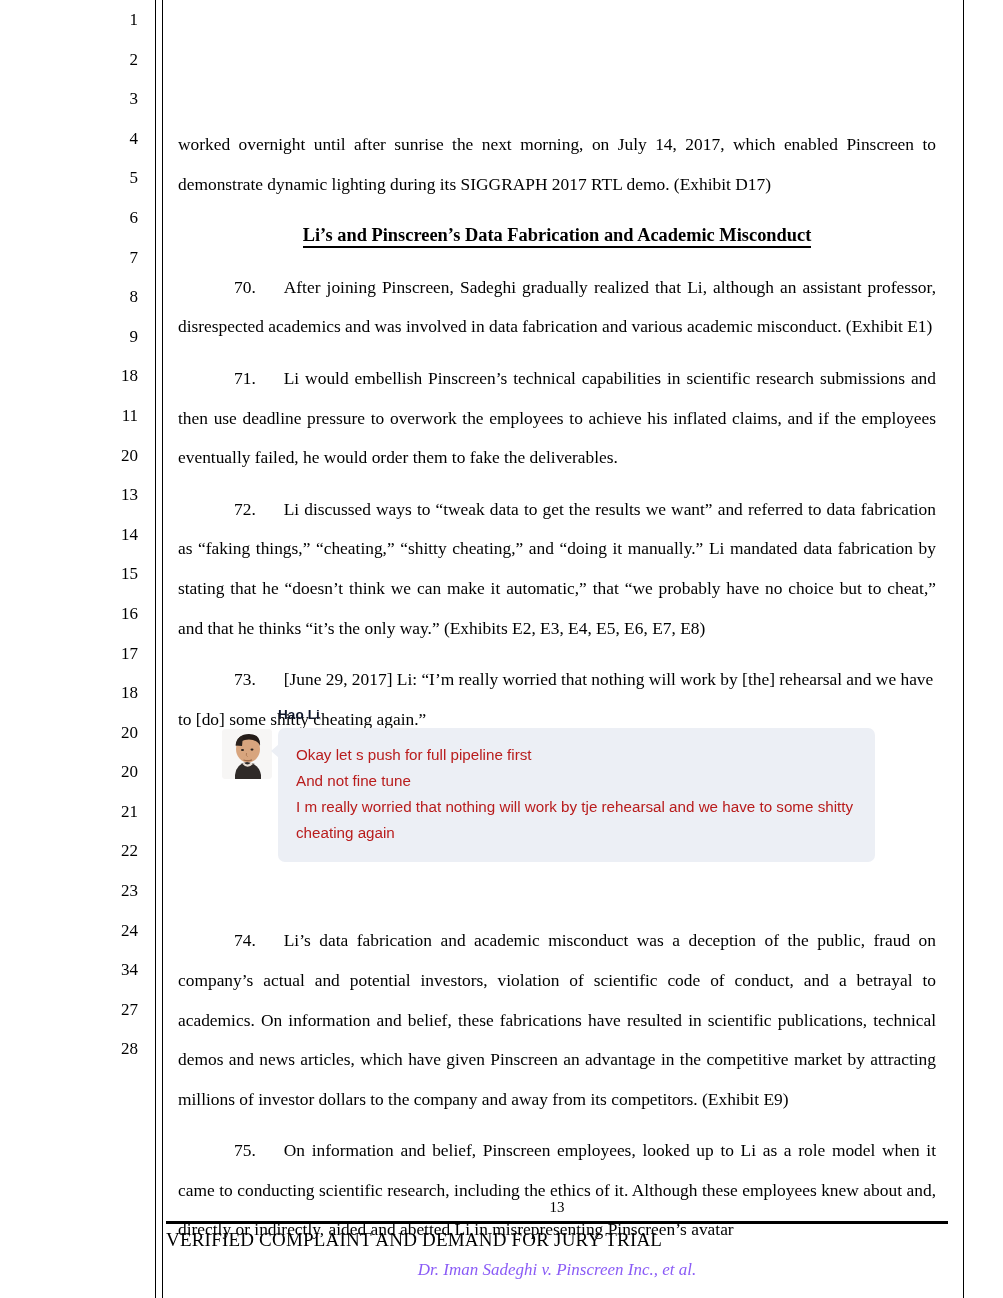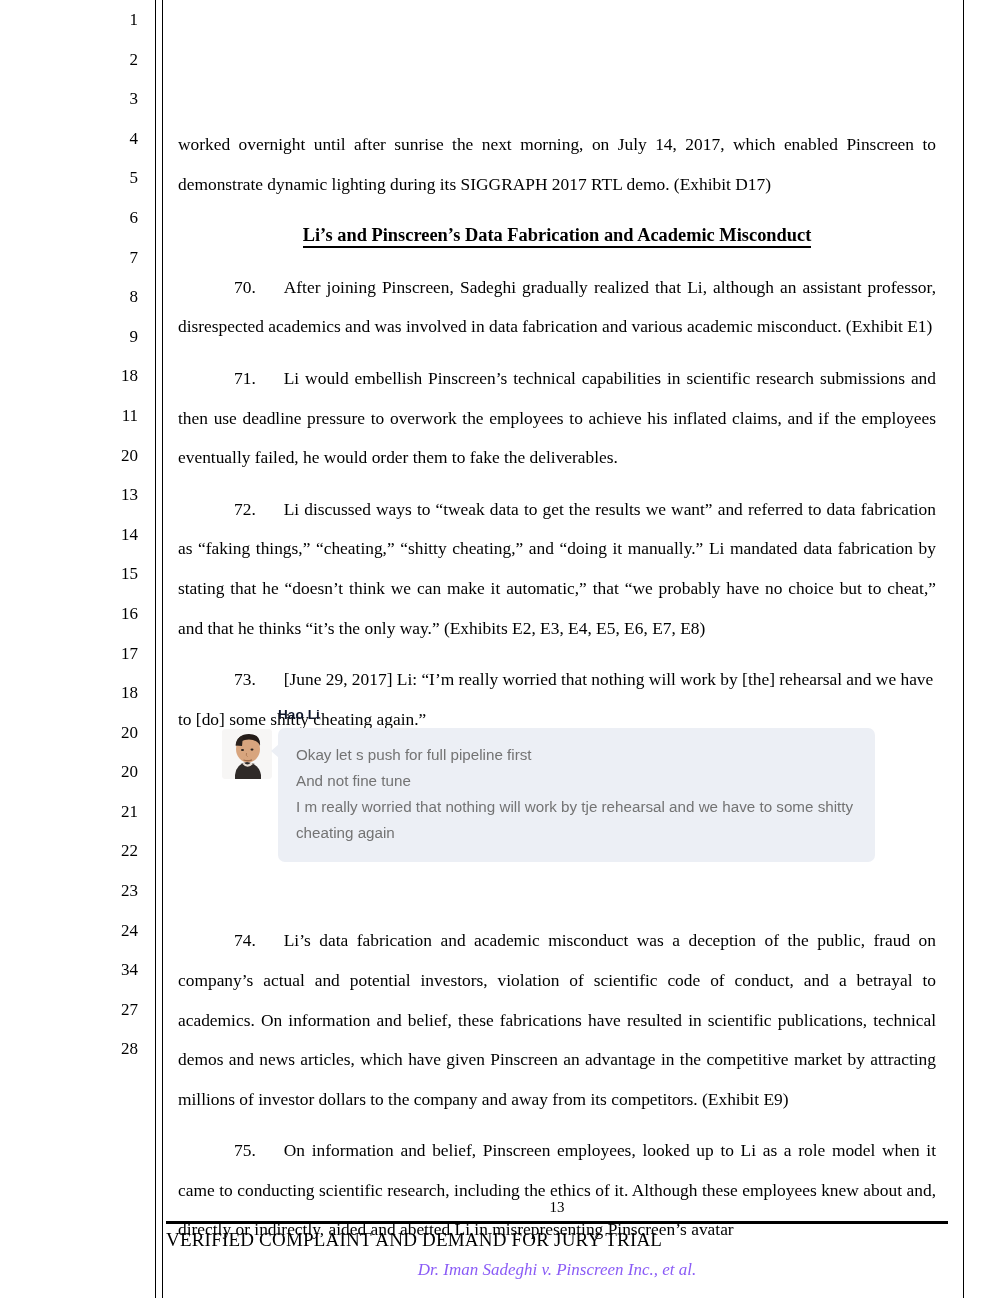--- a/index.html
+++ b/index.html
@@ -65,21 +65,21 @@
   }
   .bubble:before{
     content:"";position:absolute;left:-7px;top:16px;
     width:0;height:0;
     border-top:7px solid transparent;
     border-bottom:7px solid transparent;
     border-right:8px solid #eceff5;
   }
   .bubble .msg{
     font-family:"Liberation Sans","DejaVu Sans",sans-serif;
-    font-size:15.2px;line-height:26px;color:#737373;
+    font-size:15.2px;line-height:26px;color:#b91c1c;
   }
 
   
   .pagenum{
     position:absolute;left:166px;top:1199px;width:782px;
     text-align:center;font-size:15px;line-height:16px;
   }
   .footer-rule{
     position:absolute;left:166px;top:1221px;width:782px;
     height:3px;background:#000;

